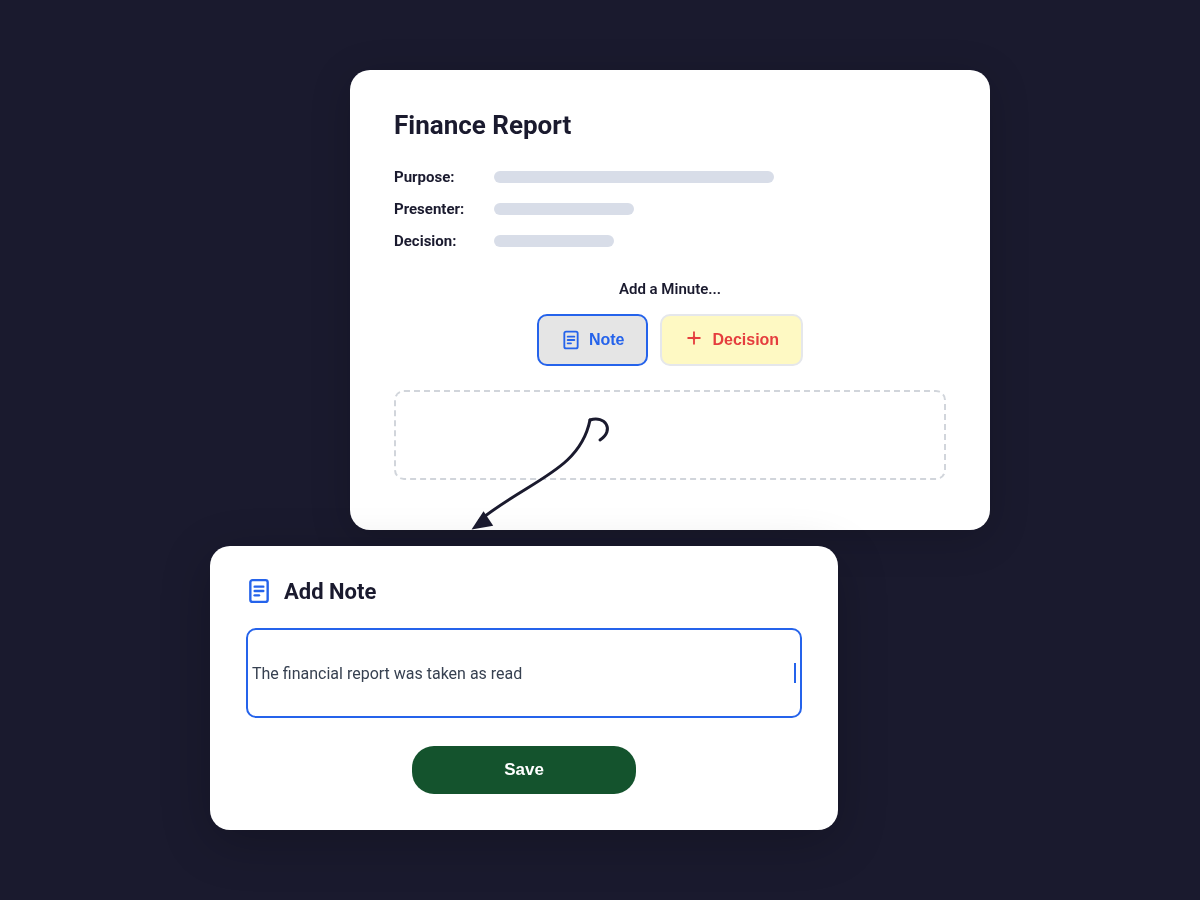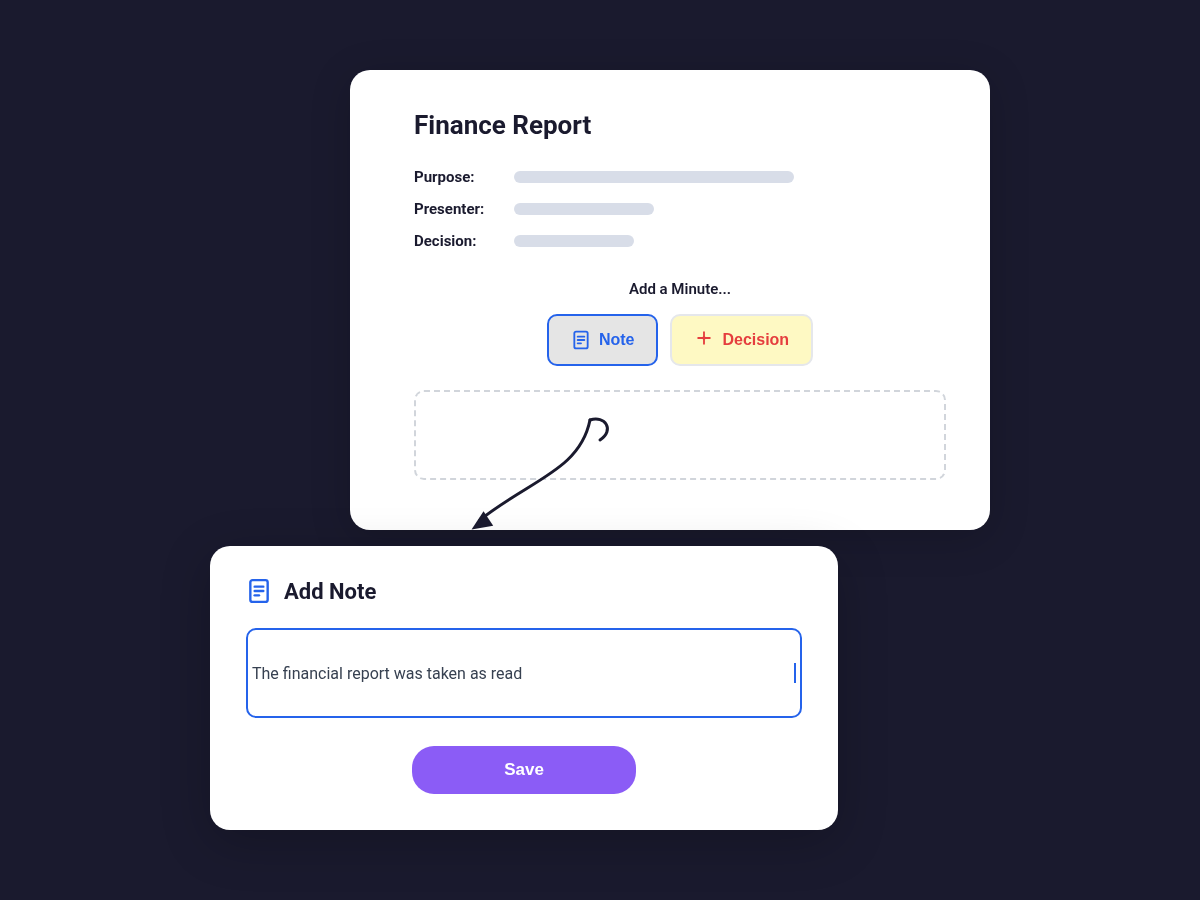--- a/index.html
+++ b/index.html
@@ -23,21 +23,21 @@
     }
 
     
     .finance-card {
       position: absolute;
       top: 0;
       right: 0;
       width: 640px;
       background: #ffffff;
       border-radius: 20px;
-      padding: 40px 44px 50px 64px;
+      padding: 40px 44px 50px 44px;
       box-shadow: 0 8px 40px rgba(0,0,0,0.18);
       z-index: 1;
     }
 
     .finance-card h1 {
       font-size: 26px;
       font-weight: 700;
       color: #1a1a2e;
       margin-bottom: 28px;
     }
@@ -202,21 +202,21 @@
     }
 
     @keyframes blink {
       0%, 100% { opacity: 1; }
       50% { opacity: 0; }
     }
 
     .save-btn {
       display: block;
       margin: 0 auto;
-      background: #8b5cf6;
+      background: #14532d;
       color: #fff;
       border: none;
       border-radius: 22px;
       padding: 14px 92px;
       font-size: 17px;
       font-weight: 600;
       cursor: pointer;
     }
 
     

